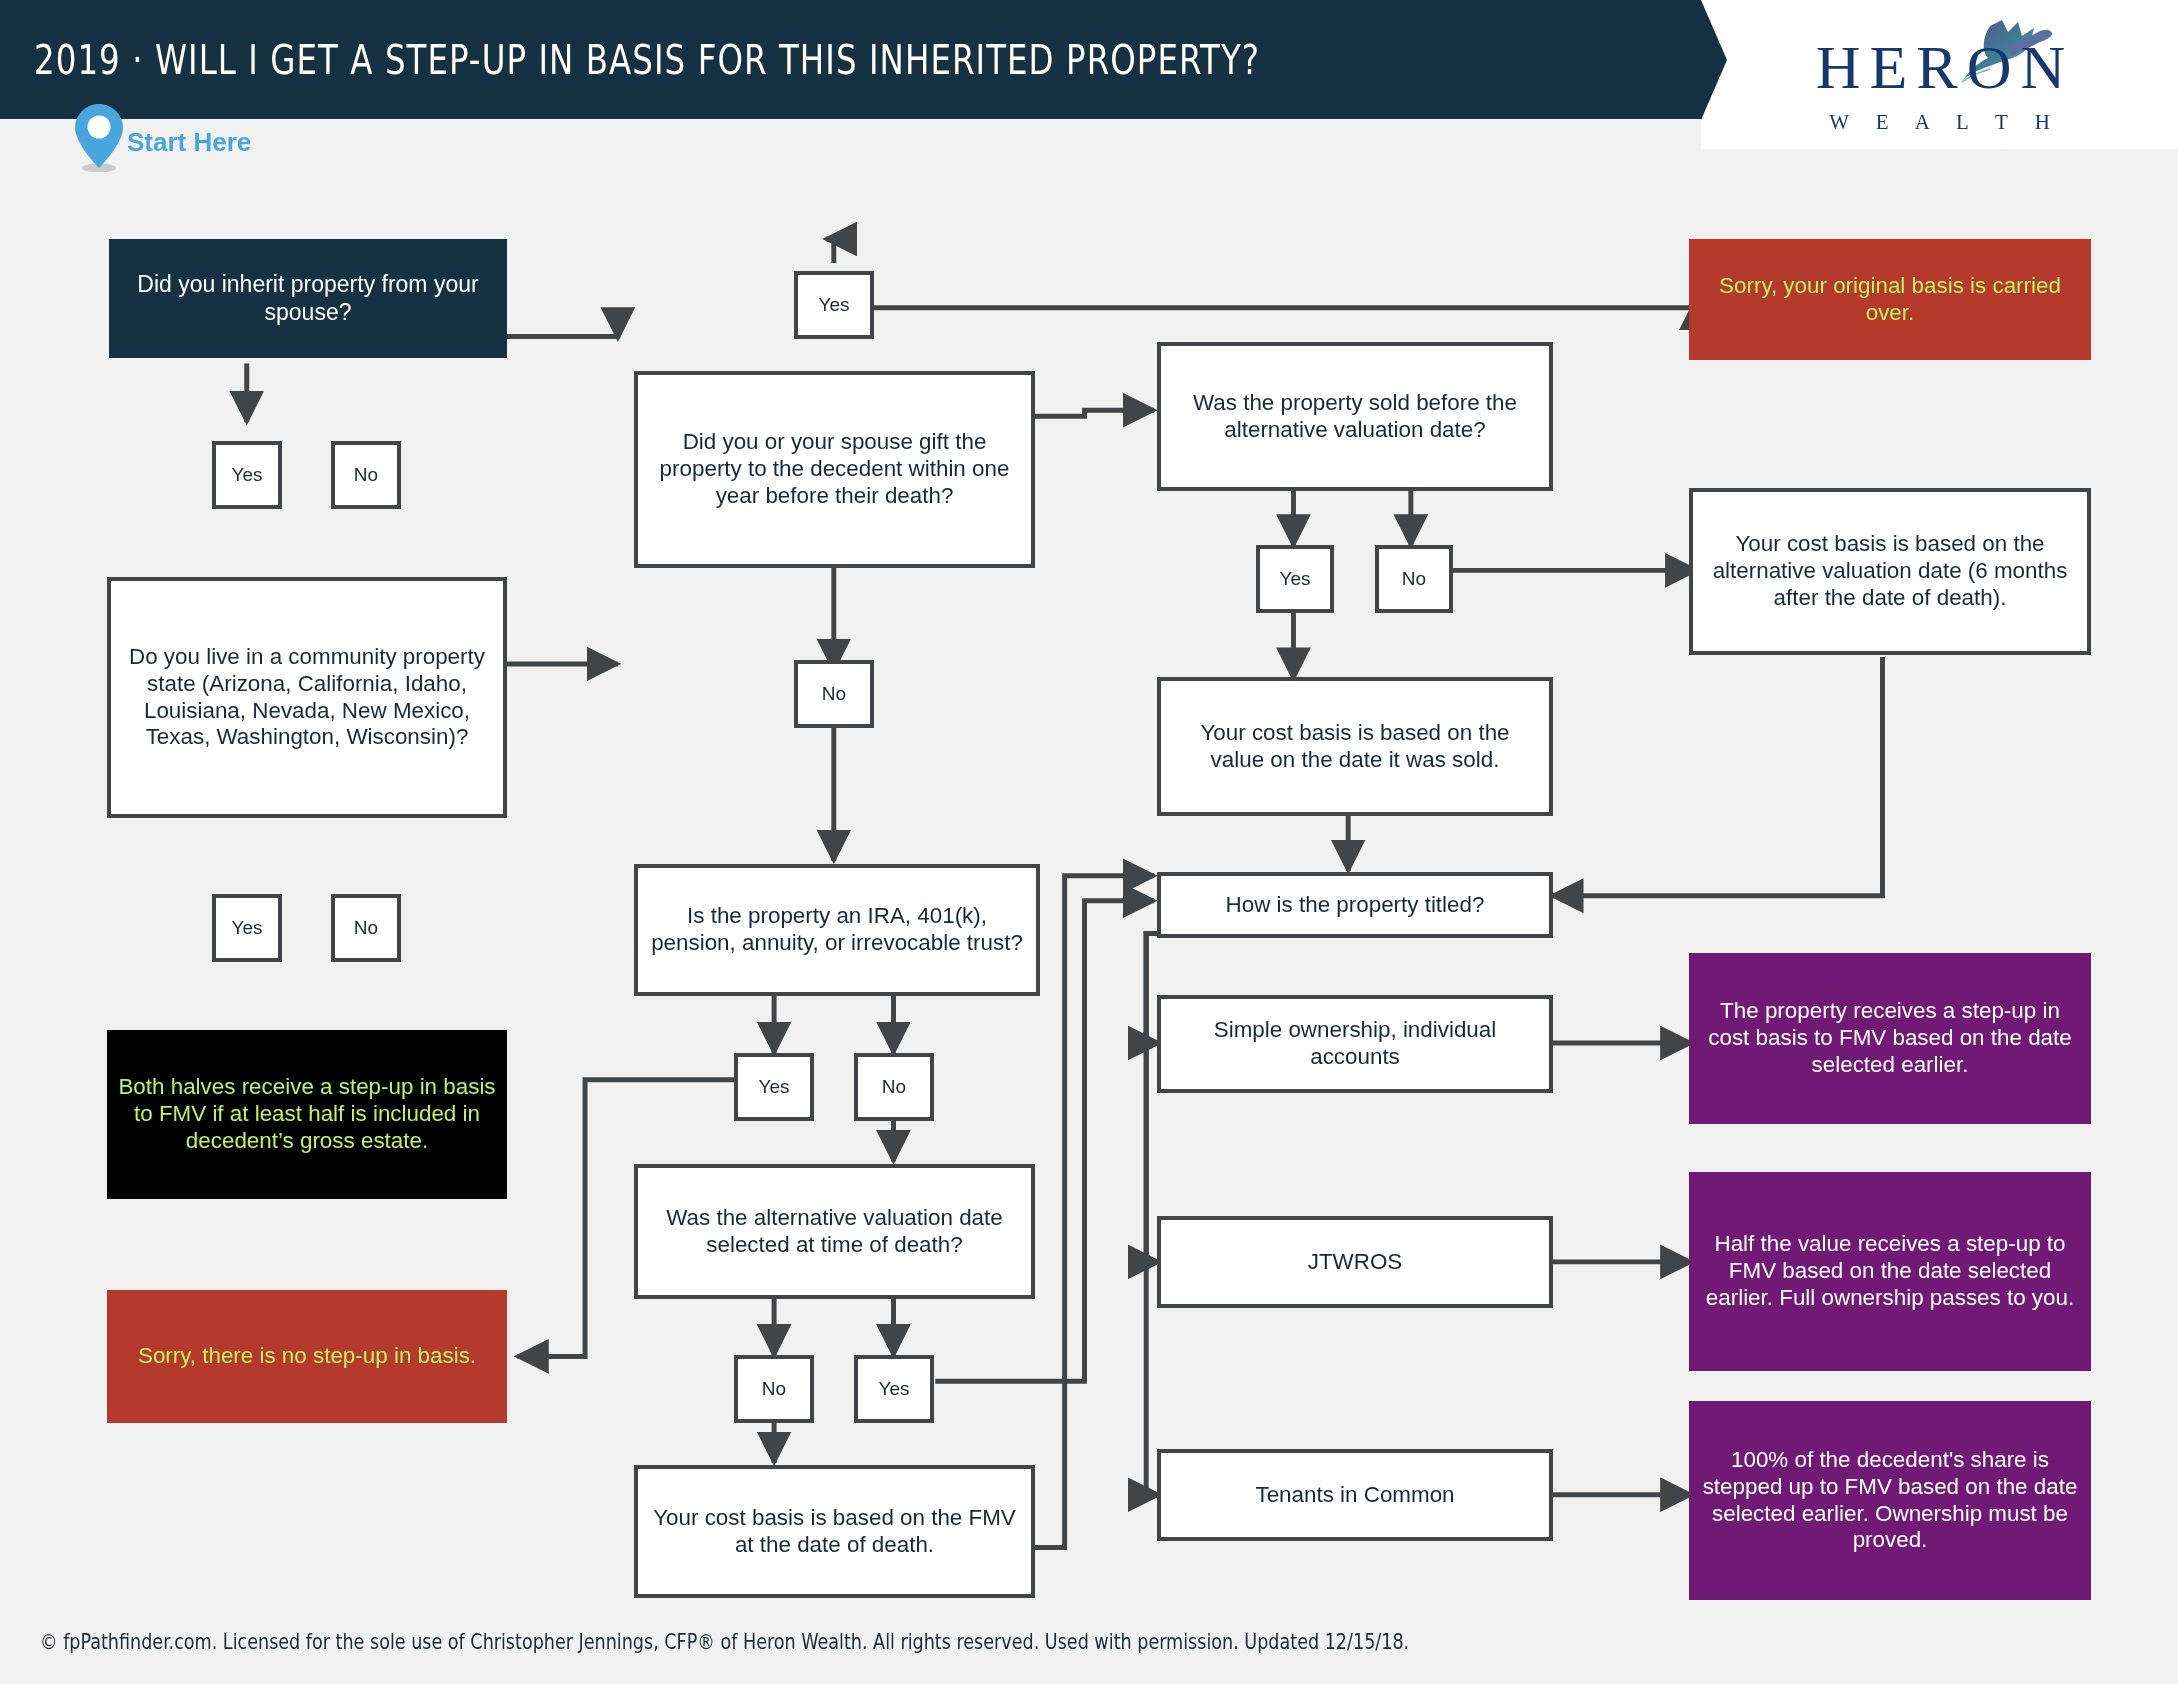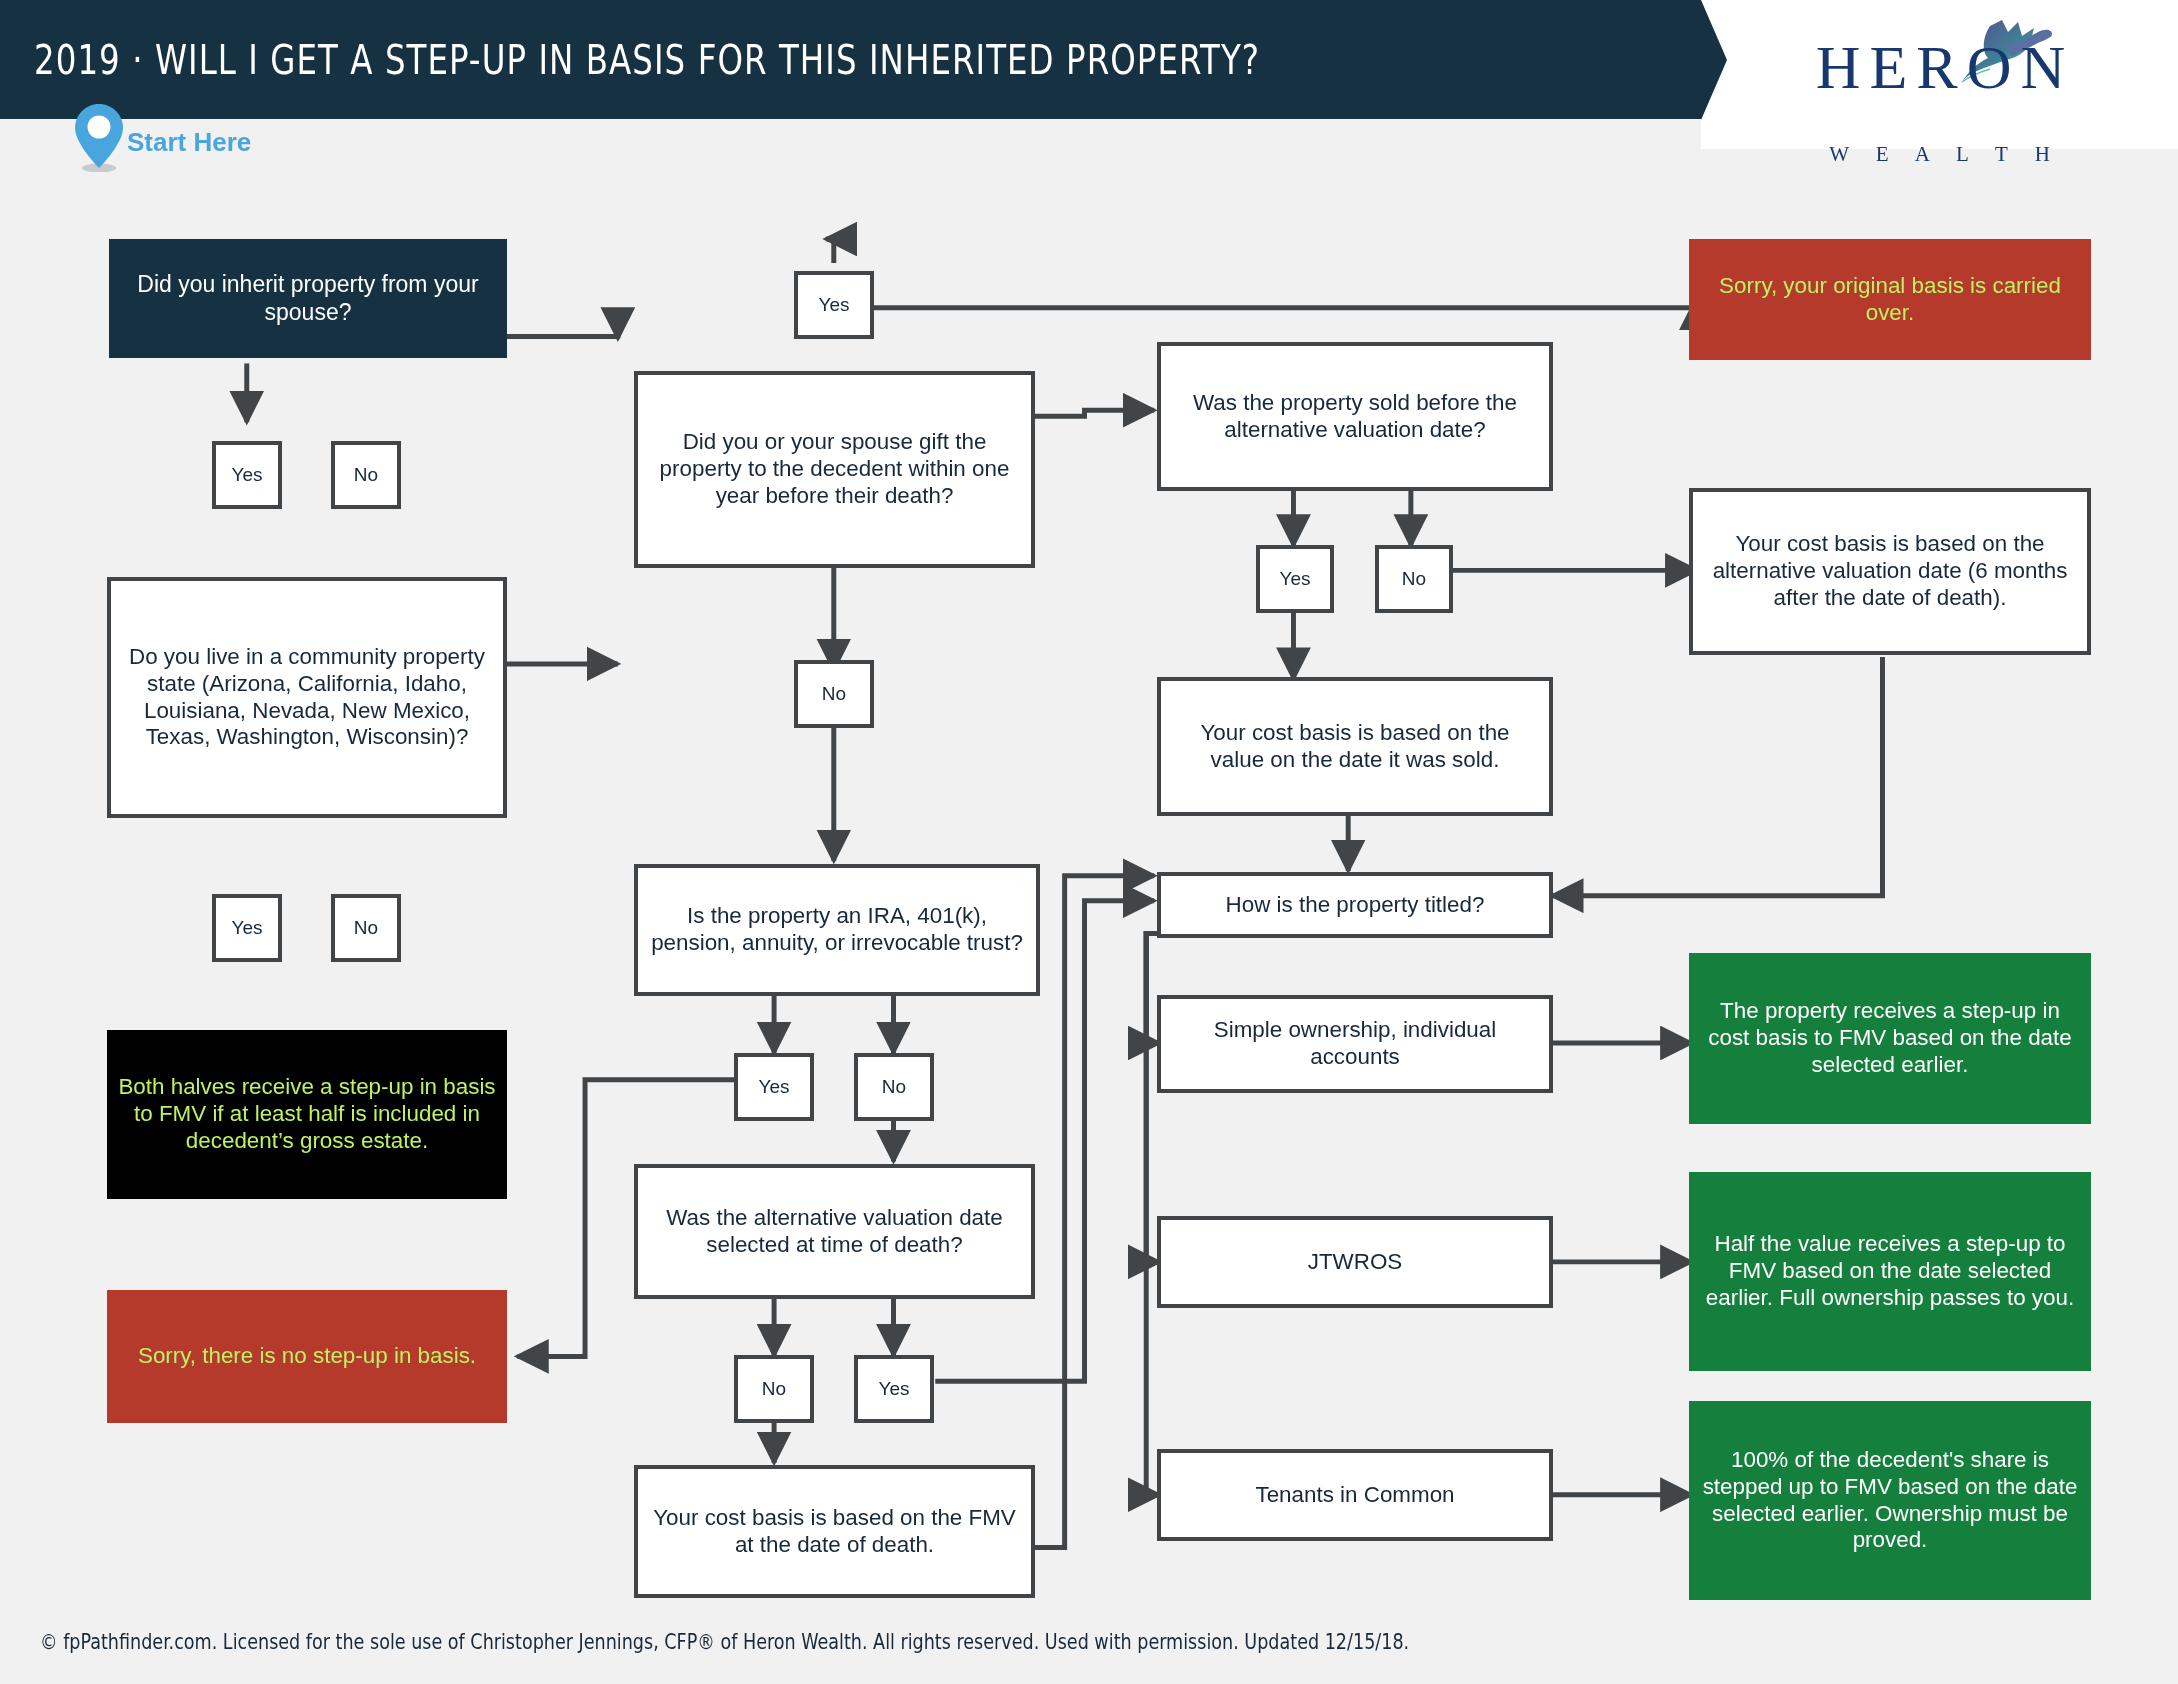--- a/index.html
+++ b/index.html
@@ -34,21 +34,21 @@
   }
   #logo-wrap{position:absolute;left:1746px;top:18px;width:398px;height:119px;}
   #logo-heron{
     position:absolute;left:0;top:18px;width:398px;text-align:center;
     font-family:"Liberation Serif","DejaVu Serif",serif;
     color:#17386e;font-size:62px;letter-spacing:9px;line-height:1;
   }
   #logo-wealth{
     position:absolute;left:0;top:92px;width:398px;text-align:center;
     font-family:"Liberation Serif","DejaVu Serif",serif;
-    color:#17386e;font-size:21px;letter-spacing:11px;margin-top:32px;
+    color:#17386e;font-size:21px;letter-spacing:11px;
   }
   #logo-bird{position:absolute;left:214px;top:0px;width:96px;height:70px;}
 
   
   #pin{position:absolute;left:75px;top:104px;width:48px;height:68px;}
   #start-here{
     position:absolute;left:127px;top:127px;
     color:#48a5dd;font-size:26px;font-weight:bold;
   }
 
@@ -62,21 +62,21 @@
     text-align:center;line-height:1.2;
     font-size:22.4px;color:#17293a;
     padding:6px 10px;
   }
   .node.q{background:#ffffff;border:4px solid #414547;}
   .node.small{
     background:#ffffff;border:4px solid #414547;font-size:19px;
   }
   .node.start{background:#163142;color:#ffffff;border:none;font-size:23px;}
   .node.red{background:#b53a2b;color:#bef264;border:none;}
-  .node.green{background:#15803d;color:#ffffff;border:none;}
+  .node.green{background:#701a75;color:#ffffff;border:none;}
   .node.black{background:#000000;color:#bef264;border:none;}
 
   
   #footer{
     position:absolute;left:40px;top:1630px;
     font-size:21px;color:#17293a;
     font-family:"Liberation Sans Narrow","DejaVu Sans Condensed","Liberation Sans",sans-serif;
     transform:scaleX(.93);transform-origin:left center;white-space:nowrap;
   }
 </style>

